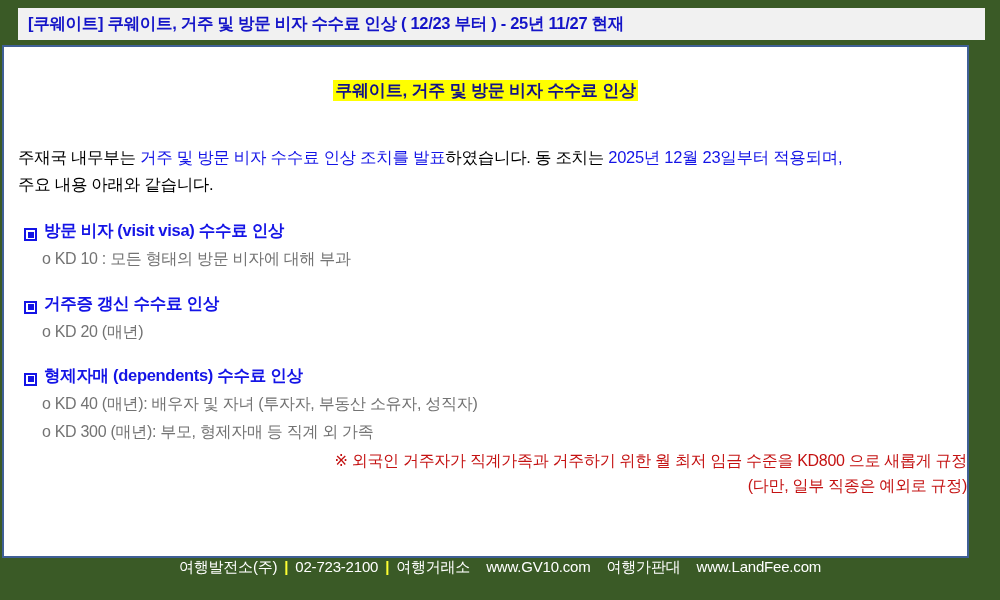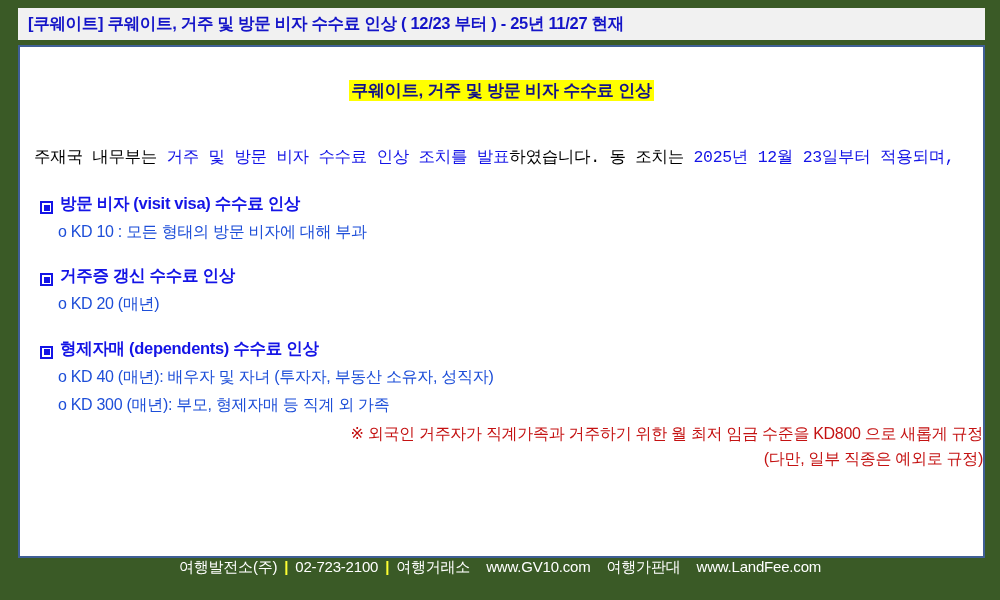--- a/index.html
+++ b/index.html
@@ -39,21 +39,21 @@
     color: #1414c8;
     font-size: 16.5px;
     font-weight: bold;
     letter-spacing: -0.3px;
     white-space: nowrap;
   }
 
   
   .content-box {
     position: absolute;
-    left: 18px;
+    left: 2px;
     top: 45px;
     width: 967px;
     height: 513px;
     background: #ffffff;
     border: 2px solid #3f5f96;
     box-sizing: border-box;
   }
 
   .doc-title-wrap {
     text-align: center;
@@ -68,21 +68,20 @@
     letter-spacing: -0.2px;
     padding: 1px 2px;
   }
 
   .intro {
     margin: 42px 4px 0 14px;
     font-size: 16.5px;
     color: #000000;
     line-height: 1.65;
     letter-spacing: -0.3px;
-    font-family: Liberation Mono, monospace;
   }
   .intro .blue {
     color: #1414e6;
   }
 
   .section {
     margin-left: 20px;
     margin-top: 22px;
   }
   .section-head {
@@ -106,21 +105,21 @@
   .sq-icon::after {
     content: "";
     position: absolute;
     left: 1.5px;
     top: 1.5px;
     width: 6px;
     height: 6px;
     background: #1414e6;
   }
   .sub-line {
-    color: #1d4ed8;
+    color: #737373;
     font-size: 16px;
     letter-spacing: -0.3px;
     margin-left: 18px;
     margin-top: 5px;
     line-height: 1.45;
   }
 
   .note {
     color: #c41212;
     font-size: 16px;
@@ -170,20 +169,21 @@
   </div>
 
   <div class="content-box">
 
     <div class="doc-title-wrap">
       <span class="doc-title">쿠웨이트, 거주 및 방문 비자 수수료 인상</span>
     </div>
 
     <div class="intro">
       <div><span>주재국 내무부는 </span><span class="blue">거주 및 방문 비자 수수료 인상 조치를 발표</span><span>하였습니다. 동 조치는 </span><span class="blue">2025년 12월 23일부터 적용되며,</span></div>
+      <div>주요 내용 아래와 같습니다.</div>
     </div>
 
     <div class="section">
       <div class="section-head">
         <span class="sq-icon"></span>
         <span>방문 비자 (visit visa) 수수료 인상</span>
       </div>
       <div class="sub-line">o KD 10 : 모든 형태의 방문 비자에 대해 부과</div>
     </div>
 

